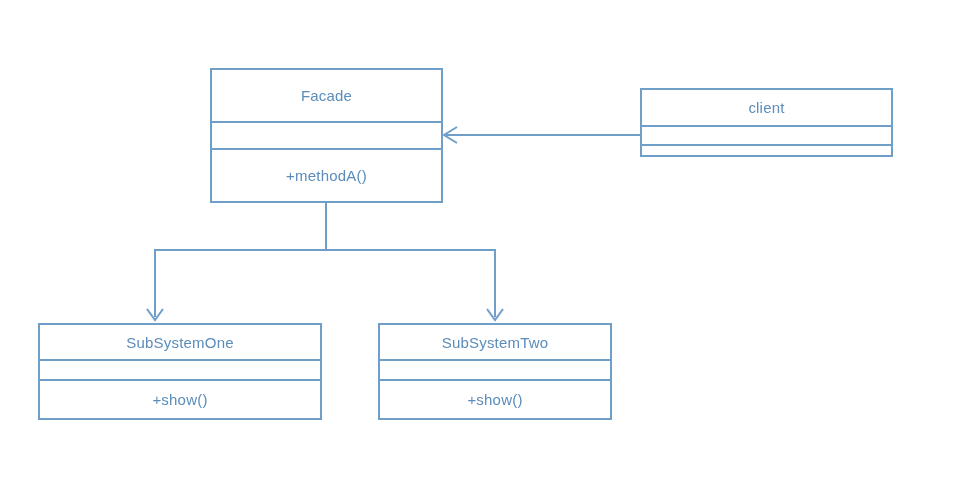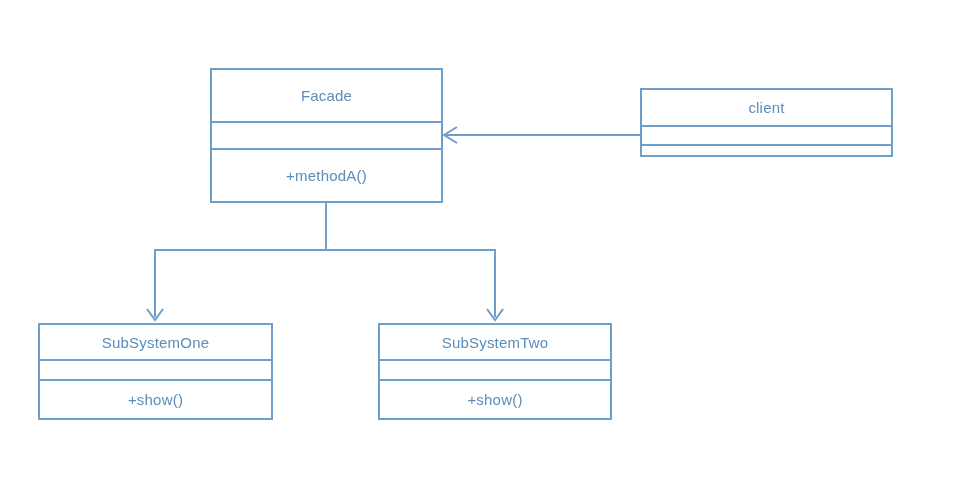--- a/index.html
+++ b/index.html
@@ -48,21 +48,21 @@
 
   
   #class-facade        { left: 210px; top: 68px;  width: 233px; height: 135px; }
   #class-facade .c-title   { flex: 0 0 51px; text-align: right; }
   #class-facade .c-attrs   { flex: 0 0 27px; }
 
   #class-client        { left: 640px; top: 88px;  width: 253px; height: 69px; }
   #class-client .c-title   { flex: 0 0 35px; }
   #class-client .c-attrs   { flex: 0 0 19px; }
 
-  #class-subsystem-one { left: 38px;  top: 323px; width: 235px; height: 97px; }
+  #class-subsystem-one { left: 38px;  top: 323px; width: 284px; height: 97px; }
   #class-subsystem-one .c-title { flex: 0 0 34px; }
   #class-subsystem-one .c-attrs { flex: 0 0 20px; }
 
   #class-subsystem-two { left: 378px; top: 323px; width: 234px; height: 97px; }
   #class-subsystem-two .c-title { flex: 0 0 34px; border-radius: 17px; }
   #class-subsystem-two .c-attrs { flex: 0 0 20px; }
 </style>
 </head>
 <body>
 

